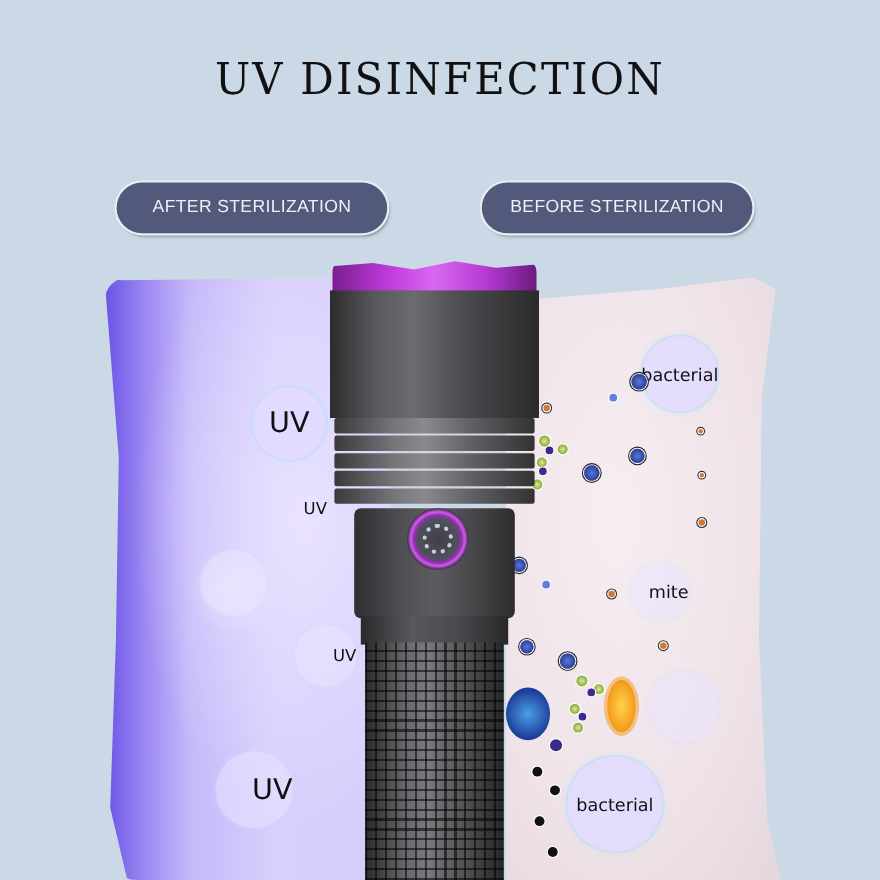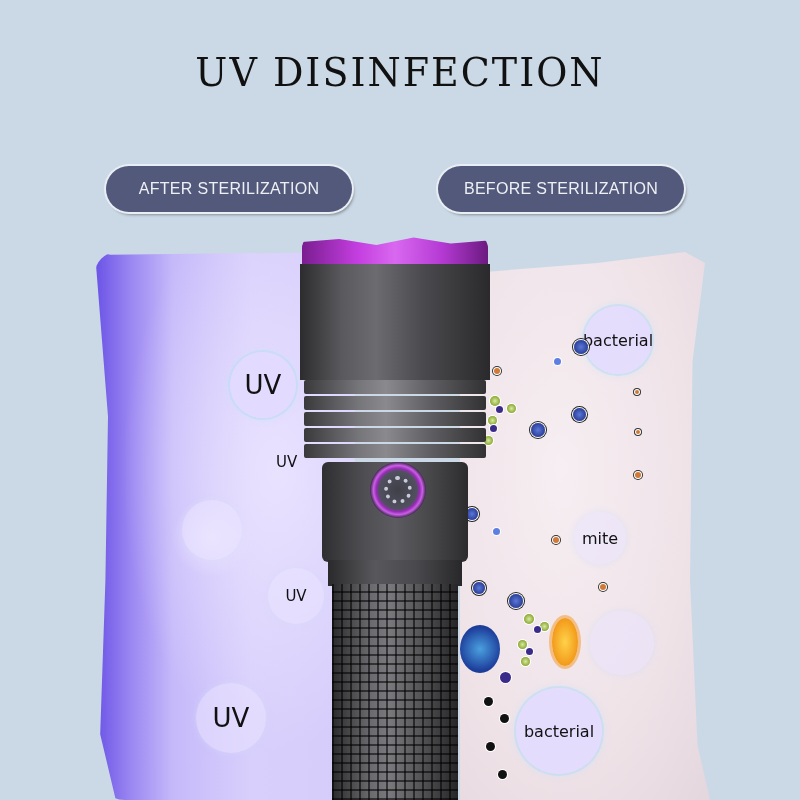--- a/index.html
+++ b/index.html
@@ -39,21 +39,21 @@
       radial-gradient(ellipse at 40% 40%, #f6eef2 0%, #efe3e8 60%, #e4d6dd 100%);
     clip-path: polygon(0 4%, 55% 2%, 90% 0%, 98% 2%, 93% 20%, 92% 60%, 95% 90%, 100% 100%, 0 100%);
   }
   .bubble {
     position: absolute; border-radius: 50%;
     background: rgba(226,218,255,0.85);
     box-shadow: 0 0 0 2px rgba(190,220,245,0.6), 0 0 8px rgba(200,225,250,0.8);
     display: flex; align-items: center; justify-content: center;
     color: #111; font-family: "DejaVu Sans", sans-serif;
   }
-  .bubble.soft { background: rgba(234,228,255,0.55); box-shadow: 0 0 6px rgba(210,220,250,0.6); }
+  .bubble.soft { background: rgba(234,228,255,0.55); box-shadow: 0 0 6px rgba(210,220,250,0.6); justify-content: flex-end; }
 
   .germ { position: absolute; border-radius: 50%; }
   .germ.virus { background: radial-gradient(circle, #5b78d8 0%, #2b3f9a 70%); box-shadow: 0 0 0 1px #fff, 0 0 0 2px #222; }
   .germ.green { background: radial-gradient(circle, #dbe9a4 0%, #8aaa32 70%); box-shadow: 0 0 0 1px #fff; }
   .germ.purple { background: #3a2b8a; box-shadow: 0 0 0 1px #fff; }
   .germ.orange { background: #d07a3a; box-shadow: 0 0 0 1px #fff, 0 0 0 2px #333; }
   .germ.black { background: #111; box-shadow: 0 0 0 1px #fff; }
   .germ.blue { background: #5d7fe0; box-shadow: 0 0 0 1px #fff; }
   .bug-orange {
     position: absolute; left: 552px; top: 618px; width: 26px; height: 48px; border-radius: 50%;

